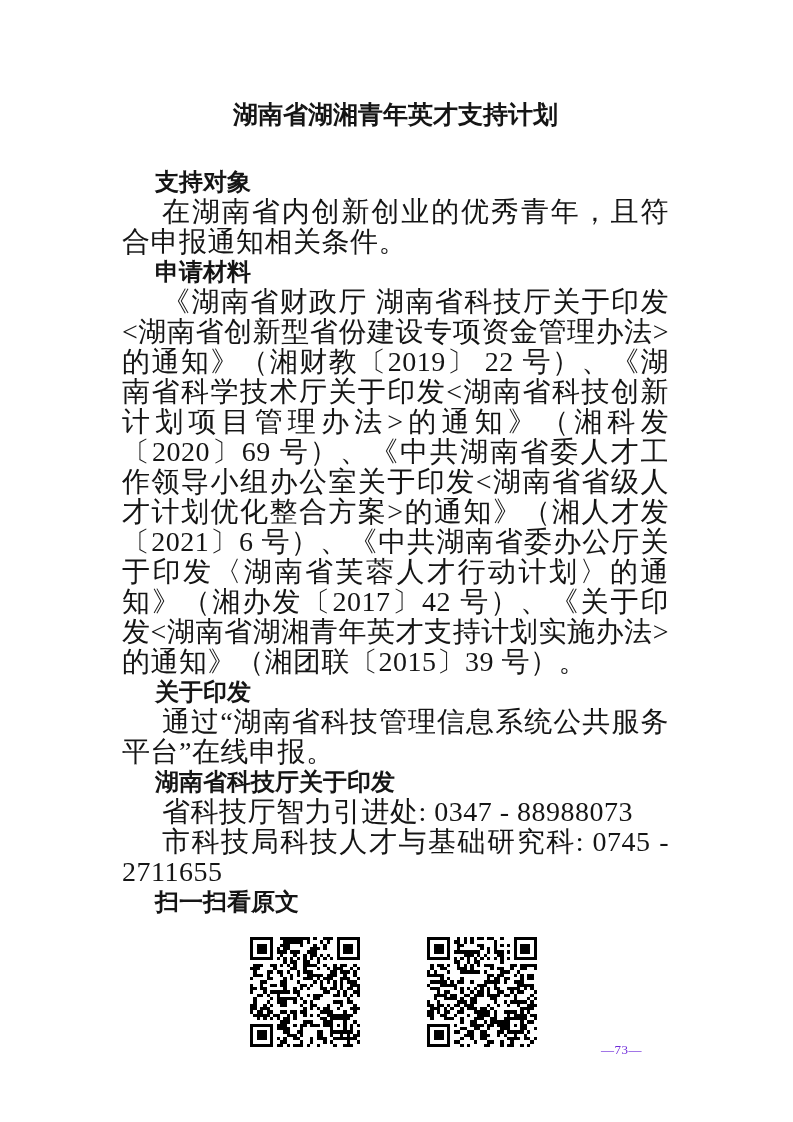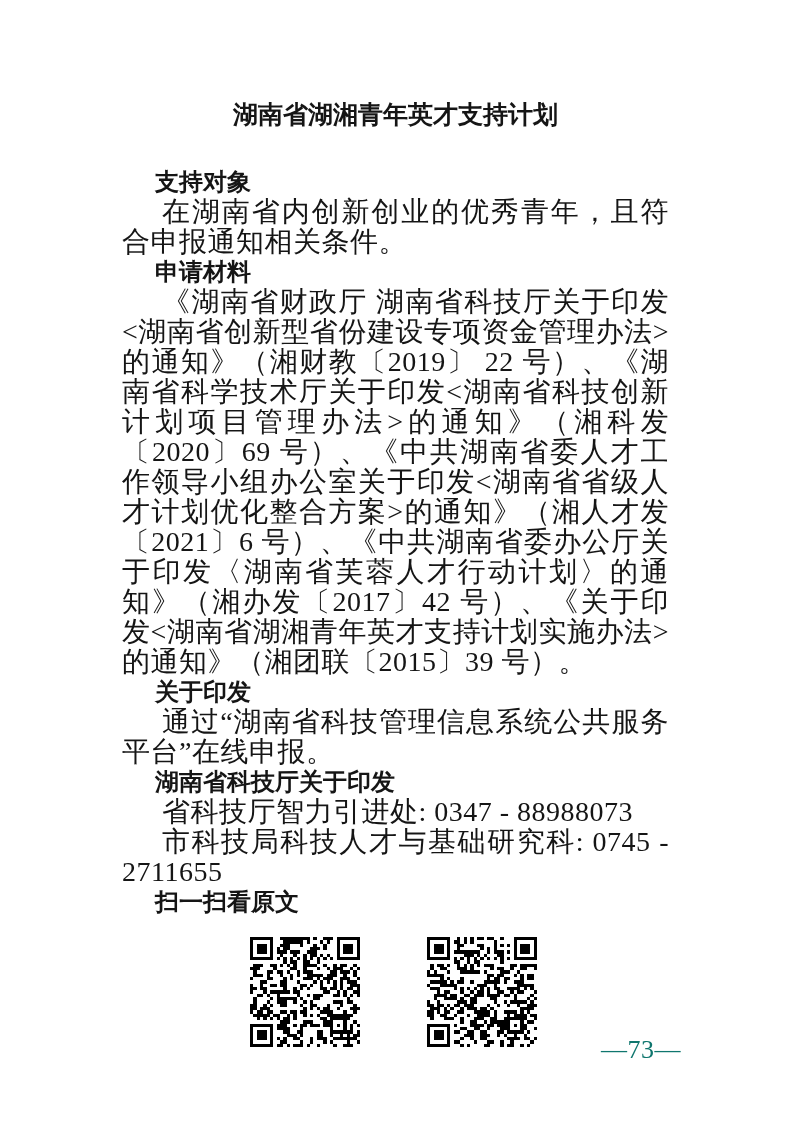--- a/index.html
+++ b/index.html
@@ -42,24 +42,24 @@
     display:flex;
     gap:67px;
     margin:20px 0 0 128px;
   }
   .qr{width:110px;height:110px;}
   .qr svg{display:block;width:110px;height:110px;shape-rendering:crispEdges;}
   .page-number{
     position:absolute;
     top:1039px;
     left:601px;
-    font-size:26px;
+    font-size:13px;
     line-height:22px;
     letter-spacing:0.5px;
-    color:#0f766e;
+    color:#6d28d9;
   }
 </style>
 </head>
 <body>
 
 <div class="page">
   <div class="content">
     <h1 class="doc-title">湖南省湖湘青年英才支持计划</h1>
     <div id="sections">
         <section class="section">

